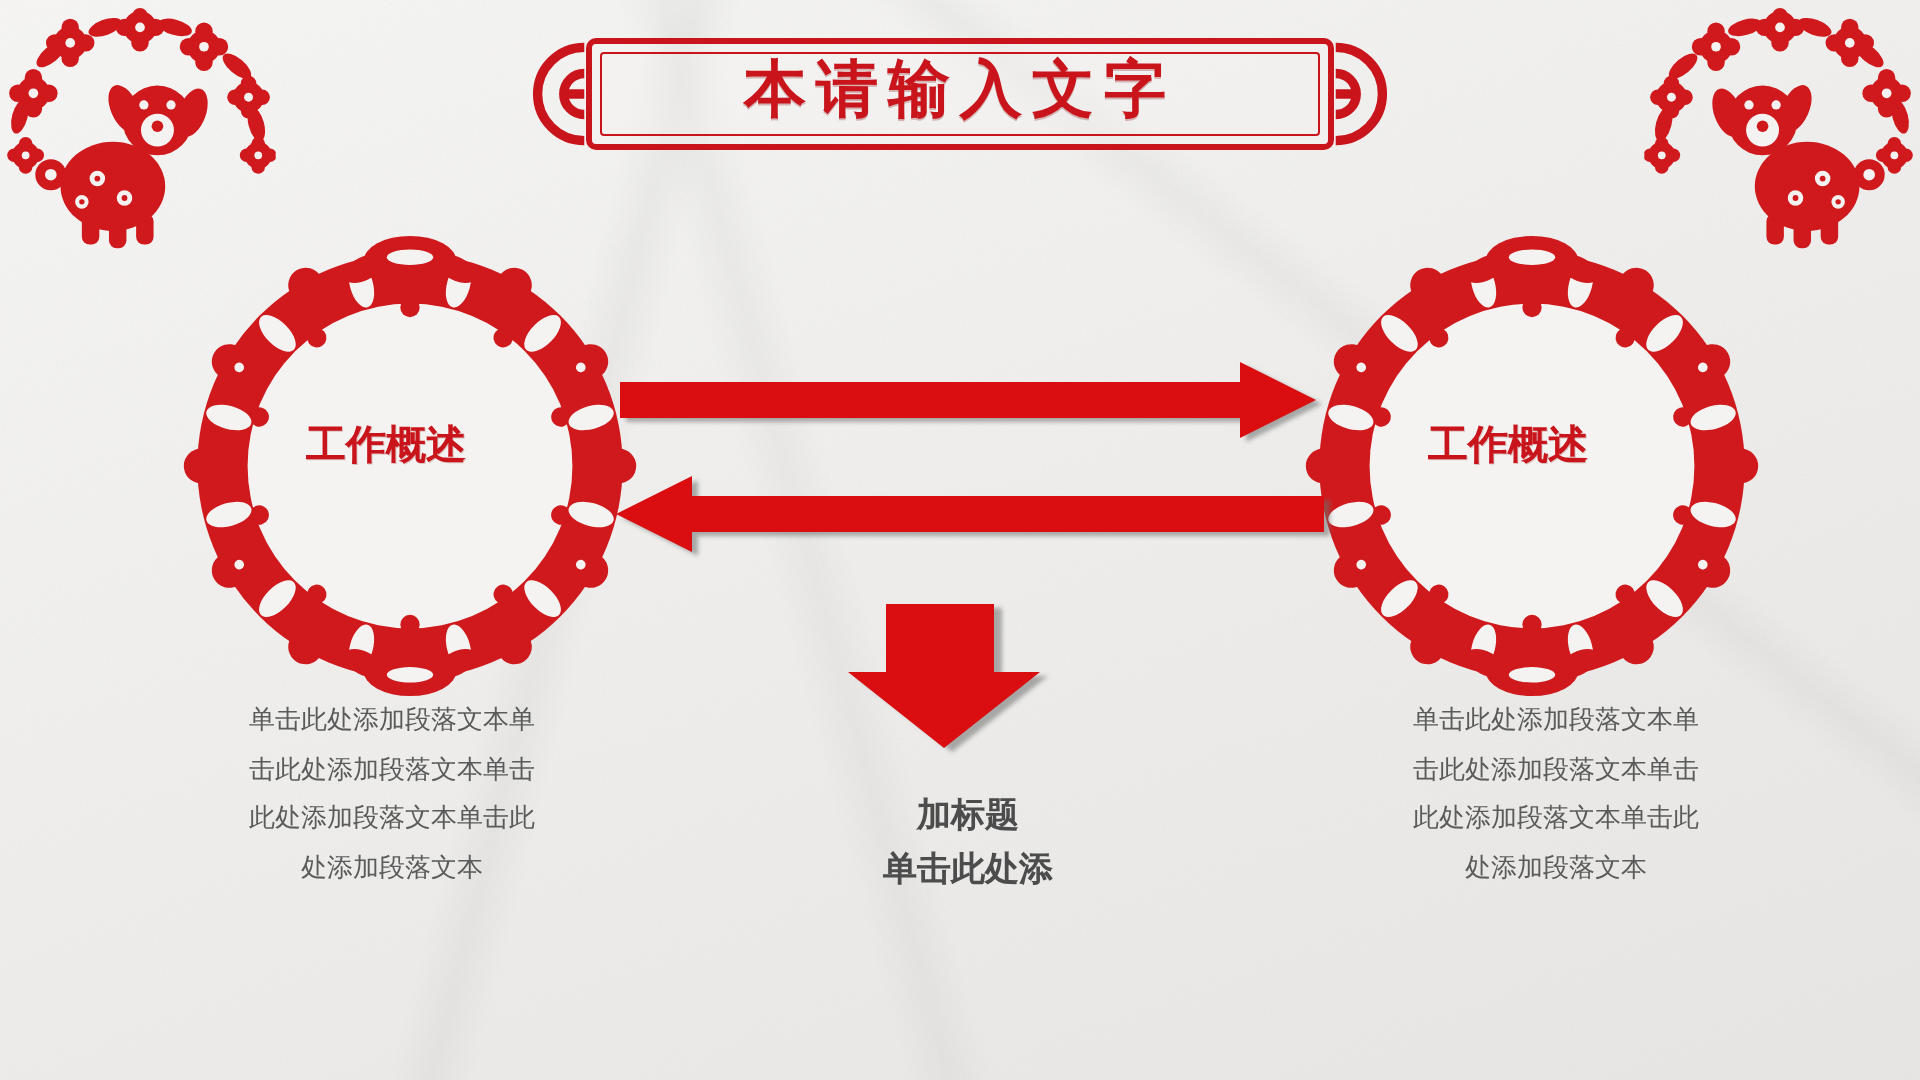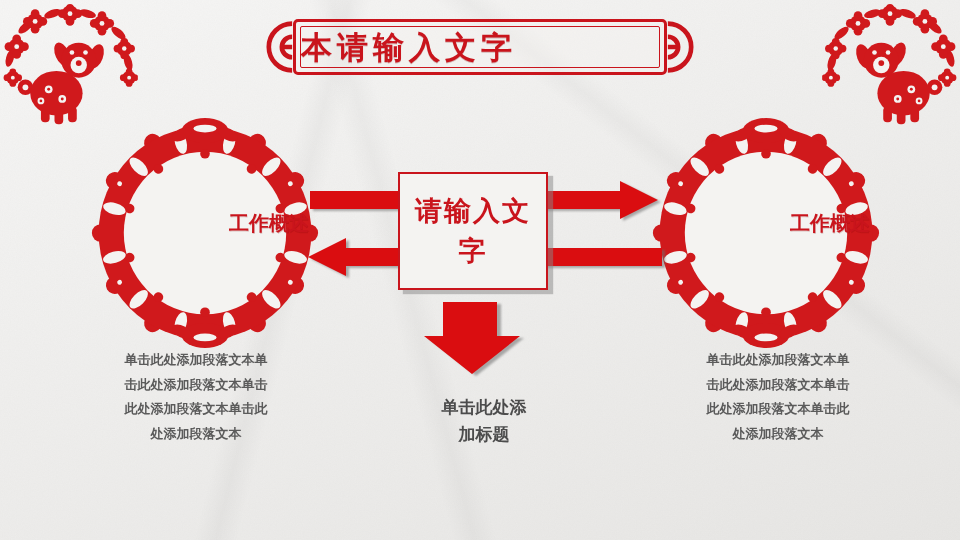--- a/index.html
+++ b/index.html
@@ -26,37 +26,37 @@
   .corner.right { left:822px; top:4px; transform:scaleX(-1); }
 
   
   .banner-wrap { position:absolute; z-index:2; left:266px; top:19px; width:428px; height:56px; }
   .banner-box {
     position:absolute; left:27px; right:27px; top:0; bottom:0;
     border:3px solid #c9141c; border-radius:5px; background:rgba(245,244,242,0.35);
   }
   .banner-box .inner {
     position:absolute; inset:4px; border:1.5px solid #c9141c; border-radius:2px;
-    display:flex; align-items:center; justify-content:flex-start;
+    display:flex; align-items:center; justify-content:center;font-family:Liberation Mono, monospace;
   }
   .banner-title {
     color:#c9141c; font-size:31px; font-weight:bold; letter-spacing:5px;
     line-height:1; white-space:nowrap; text-shadow:0 1px 0 rgba(120,0,0,0.25);
   }
   .banner-end { position:absolute; top:1px; width:28px; height:54px; }
   .banner-end.left { left:0; }
   .banner-end.right { right:0; transform:scaleX(-1); }
 
   
   .wreath { position:absolute; z-index:1; width:232px; height:232px; }
   .wreath.left  { left:89px;  top:117px; }
   .wreath.right { left:650px; top:117px; }
   .wreath-label {
     position:absolute; z-index:2; width:184px; top:206px;
-    text-align:right; color:#c9141c; font-weight:bold;
+    text-align:left; color:#c9141c; font-weight:bold;
     font-size:20px; line-height:35px; text-shadow:0.5px 0.5px 0 rgba(120,0,0,0.2);padding-left:28px;
   }
   .wreath-label.left  { left:125px; }
   .wreath-label.right { left:686px; }
 
   
   .arrow-svg { position:absolute; z-index:2; }
   .arrow-shadow { filter:drop-shadow(3px 2px 1px rgba(110,110,110,0.55)); }
   #arrow-top    { left:308px; top:178px; }
   #arrow-bottom { left:306px; top:235px; }
@@ -77,21 +77,21 @@
   
   .down-caption {
     position:absolute; z-index:2; left:420px; top:394px; width:128px;
     text-align:center; color:#4c4c4c; font-weight:bold;
     font-size:17px; line-height:27px;
   }
 
   
   .para {
     position:absolute; z-index:2; top:348px; width:160px;
-    color:#5b5b5b; font-size:13px; line-height:24.5px; text-align:center;font-weight:bold;
+    color:#5b5b5b; font-size:13px; line-height:24.5px; text-align:center;
   }
   .para div { white-space:nowrap; }
   .para.left  { left:116px; }
   .para.right { left:698px; }
 
   .defs-hidden { position:absolute; width:0; height:0; overflow:hidden; }
 </style>
 </head>
 <body>
 
@@ -316,28 +316,24 @@
     <polygon points="312,3 312,41 350,22" fill="#da0d10"></polygon>
   </svg>
   <svg id="arrow-bottom" class="arrow-svg arrow-shadow" width="358" height="44">
     <rect x="40" y="13" width="316" height="18" fill="#da0d10"></rect>
     <polygon points="40,3 40,41 2,22" fill="#da0d10"></polygon>
   </svg>
   <svg id="arrow-down" class="arrow-svg" width="104" height="78" style="filter:drop-shadow(4px 2px 1px rgba(110,110,110,0.55));">
     <polygon points="19,2 73,2 73,36 96,36 48,74 0,36 19,36" fill="#da0d10"></polygon>
   </svg>
 
-  <div class="center-box">
-    <div class="line">请输入文</div>
-    <div class="line">字</div>
-  </div>
 
   <div class="down-caption">
+    <div>加标题</div>
     <div>单击此处添</div>
-    <div>加标题</div>
   </div>
 
   <div class="para left">
     <div>单击此处添加段落文本单</div>
     <div>击此处添加段落文本单击</div>
     <div>此处添加段落文本单击此</div>
     <div>处添加段落文本</div>
   </div>
   <div class="para right">
     <div>单击此处添加段落文本单</div>

